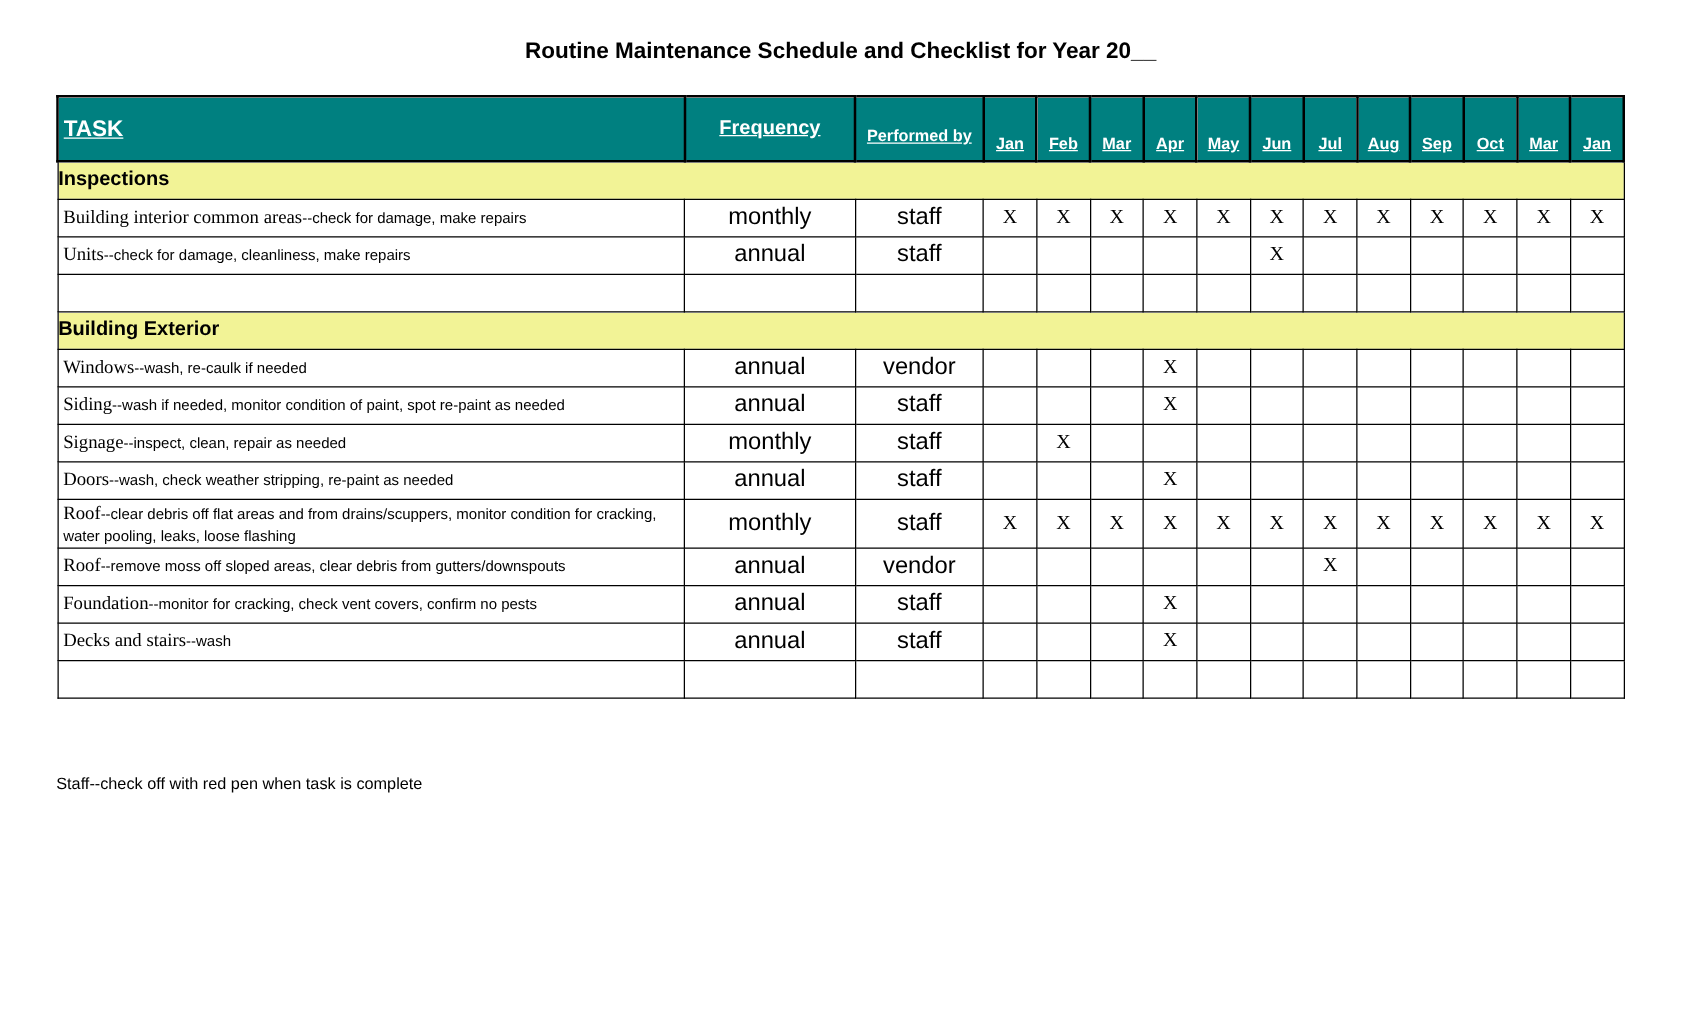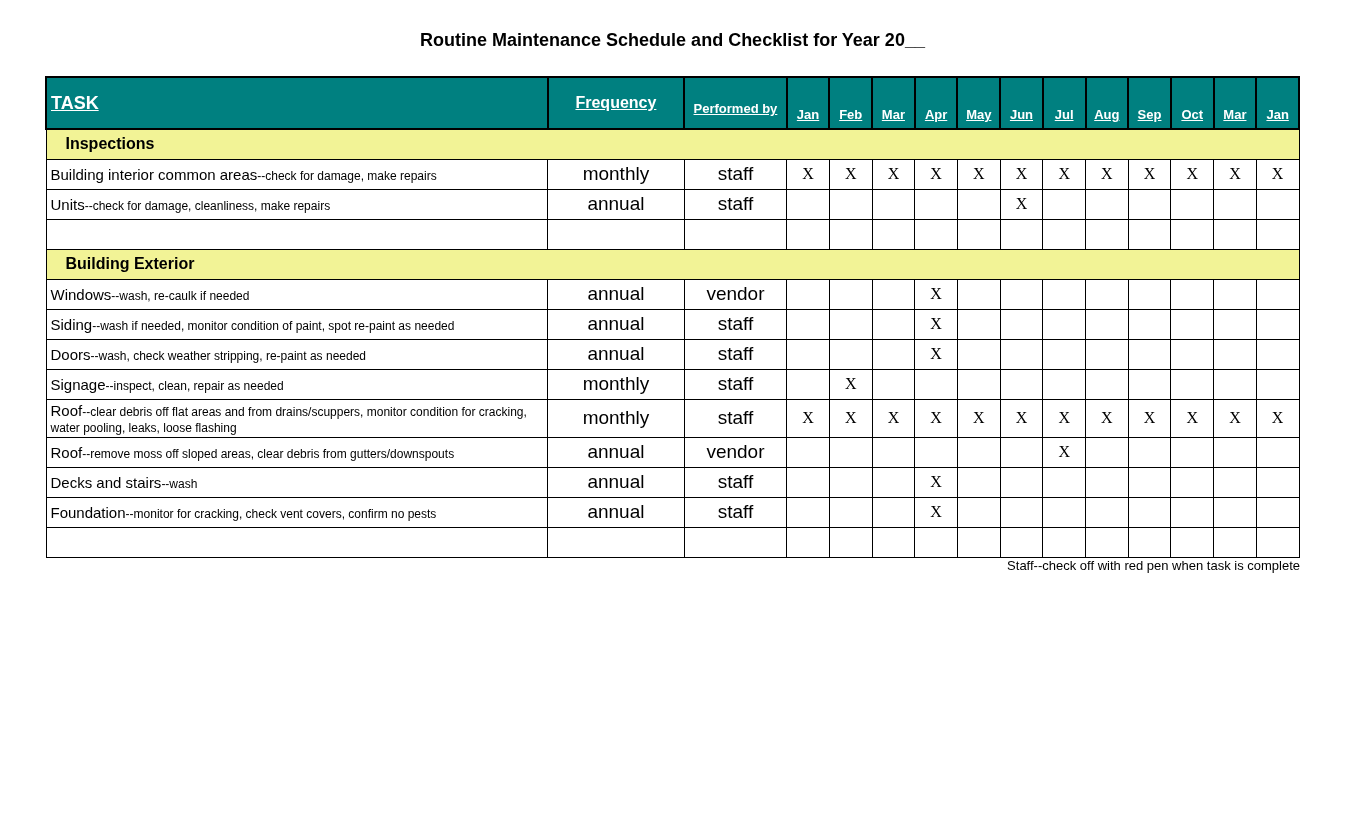--- a/index.html
+++ b/index.html
@@ -62,35 +62,36 @@
   
   col.task { width: 470px; }
   col.freq { width: 128px; }
   col.perf { width: 96px; }
   col.mon  { width: 40px; }
   
   tr.sect td {
     background: #f2f396;
     font-weight: bold;
     font-size: 16px;
-    padding-left: 19px;
+    padding-left: 0;
   }
   
   td.task { text-align: left; padding-left: 4px; }
-  td.task .main { font-size: 15px; }
+  td.task .main { font-size: 15px; font-family: Liberation Serif, serif; }
   td.task .sub  { font-size: 12px; }
   td.freq, td.perf { text-align: center; font-size: 19px; }
   td.mon  {
     text-align: center;
     font-family: "Times New Roman", serif;
     font-size: 16px;
   }
   .footnote {
-    text-align: right;
+    text-align: left;
     font-size: 13px;
+    margin-top: 60px;
   }
 </style>
 </head>
 <body>
 
 <h1 class="title">Routine Maintenance Schedule and Checklist for Year 20__</h1>
 
 <table class="sched">
   <colgroup>
     <col class="task">
@@ -214,54 +215,54 @@
         <td class="mon"></td>
         <td class="mon"></td>
         <td class="mon"></td>
         <td class="mon"></td>
         <td class="mon"></td>
         <td class="mon"></td>
         <td class="mon"></td>
         <td class="mon"></td>
       </tr>
       <tr>
-        <td class="task"><span class="main">Doors</span><span class="sub">--wash, check weather stripping, re-paint as needed</span></td>
-        <td class="freq">annual</td>
-        <td class="perf">staff</td>
-        <td class="mon"></td>
-        <td class="mon"></td>
-        <td class="mon"></td>
-        <td class="mon">X</td>
-        <td class="mon"></td>
-        <td class="mon"></td>
-        <td class="mon"></td>
-        <td class="mon"></td>
-        <td class="mon"></td>
-        <td class="mon"></td>
-        <td class="mon"></td>
-        <td class="mon"></td>
-      </tr>
-      <tr>
         <td class="task"><span class="main">Signage</span><span class="sub">--inspect, clean, repair as needed</span></td>
         <td class="freq">monthly</td>
         <td class="perf">staff</td>
         <td class="mon"></td>
         <td class="mon">X</td>
         <td class="mon"></td>
         <td class="mon"></td>
         <td class="mon"></td>
         <td class="mon"></td>
         <td class="mon"></td>
         <td class="mon"></td>
         <td class="mon"></td>
         <td class="mon"></td>
         <td class="mon"></td>
         <td class="mon"></td>
       </tr>
       <tr>
+        <td class="task"><span class="main">Doors</span><span class="sub">--wash, check weather stripping, re-paint as needed</span></td>
+        <td class="freq">annual</td>
+        <td class="perf">staff</td>
+        <td class="mon"></td>
+        <td class="mon"></td>
+        <td class="mon"></td>
+        <td class="mon">X</td>
+        <td class="mon"></td>
+        <td class="mon"></td>
+        <td class="mon"></td>
+        <td class="mon"></td>
+        <td class="mon"></td>
+        <td class="mon"></td>
+        <td class="mon"></td>
+        <td class="mon"></td>
+      </tr>
+      <tr>
         <td class="task"><span class="main">Roof</span><span class="sub">--clear debris off flat areas and from drains/scuppers, monitor condition for cracking, water pooling, leaks, loose flashing</span></td>
         <td class="freq">monthly</td>
         <td class="perf">staff</td>
         <td class="mon">X</td>
         <td class="mon">X</td>
         <td class="mon">X</td>
         <td class="mon">X</td>
         <td class="mon">X</td>
         <td class="mon">X</td>
         <td class="mon">X</td>
@@ -282,38 +283,38 @@
         <td class="mon"></td>
         <td class="mon"></td>
         <td class="mon">X</td>
         <td class="mon"></td>
         <td class="mon"></td>
         <td class="mon"></td>
         <td class="mon"></td>
         <td class="mon"></td>
       </tr>
       <tr>
+        <td class="task"><span class="main">Foundation</span><span class="sub">--monitor for cracking, check vent covers, confirm no pests</span></td>
+        <td class="freq">annual</td>
+        <td class="perf">staff</td>
+        <td class="mon"></td>
+        <td class="mon"></td>
+        <td class="mon"></td>
+        <td class="mon">X</td>
+        <td class="mon"></td>
+        <td class="mon"></td>
+        <td class="mon"></td>
+        <td class="mon"></td>
+        <td class="mon"></td>
+        <td class="mon"></td>
+        <td class="mon"></td>
+        <td class="mon"></td>
+      </tr>
+      <tr>
         <td class="task"><span class="main">Decks and stairs</span><span class="sub">--wash</span></td>
-        <td class="freq">annual</td>
-        <td class="perf">staff</td>
-        <td class="mon"></td>
-        <td class="mon"></td>
-        <td class="mon"></td>
-        <td class="mon">X</td>
-        <td class="mon"></td>
-        <td class="mon"></td>
-        <td class="mon"></td>
-        <td class="mon"></td>
-        <td class="mon"></td>
-        <td class="mon"></td>
-        <td class="mon"></td>
-        <td class="mon"></td>
-      </tr>
-      <tr>
-        <td class="task"><span class="main">Foundation</span><span class="sub">--monitor for cracking, check vent covers, confirm no pests</span></td>
         <td class="freq">annual</td>
         <td class="perf">staff</td>
         <td class="mon"></td>
         <td class="mon"></td>
         <td class="mon"></td>
         <td class="mon">X</td>
         <td class="mon"></td>
         <td class="mon"></td>
         <td class="mon"></td>
         <td class="mon"></td>

